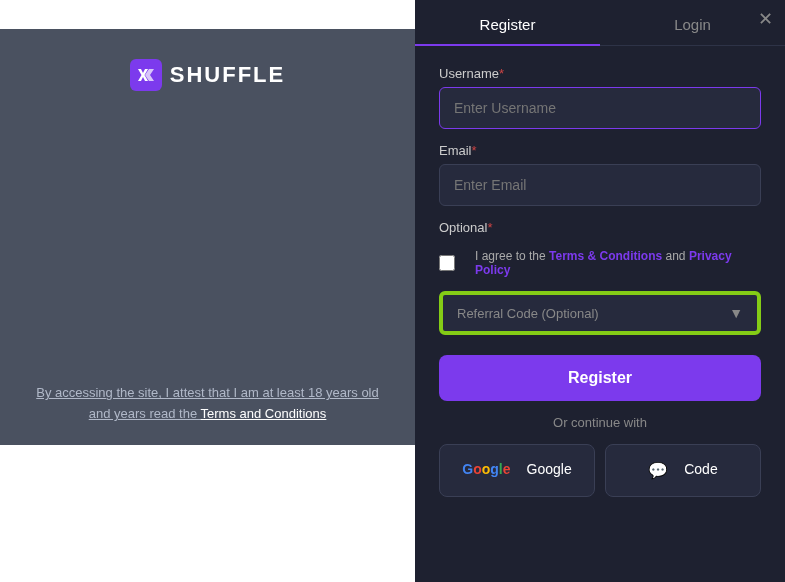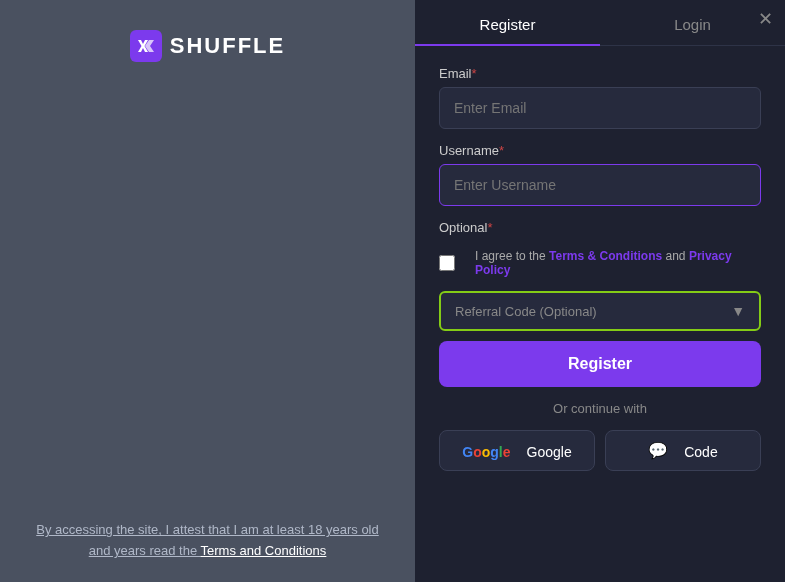--- a/index.html
+++ b/index.html
@@ -7,28 +7,29 @@
       width: 785px;
       height: 582px;
       overflow: hidden;
       font-family: -apple-system, BlinkMacSystemFont, 'Segoe UI', sans-serif;
       display: flex;
     }
 
     
     .left-panel {
       width: 415px;
-      height: 582px;
+      height: 416px;
       background-color: #4a5160;
       display: flex;
       flex-direction: column;
       align-items: center;
       justify-content: space-between;
       padding: 30px 20px 20px 20px;
       position: relative;
+      margin-top: 29px;
     }
 
     .logo {
       display: flex;
       align-items: center;
       gap: 8px;
     }
 
     .logo-icon {
       width: 32px;
@@ -188,24 +189,24 @@
       font-weight: 600;
     }
 
     
     .referral-row {
       display: flex;
       align-items: center;
       justify-content: space-between;
       padding: 10px 14px;
       background: #262a3d;
-      border: 2px solid #84cc16;
+      border: 4px solid #84cc16;
       border-radius: 6px;
       cursor: pointer;
-      margin-bottom: 10px;
+      margin-bottom: 20px;
     }
 
     .referral-text {
       color: #888;
       font-size: 13px;
     }
 
     .chevron-icon {
       color: #888;
       font-size: 14px;
@@ -234,30 +235,30 @@
     }
 
     
     .social-buttons {
       display: flex;
       gap: 10px;
     }
 
     .social-btn {
       flex: 1;
-      padding: 10px 14px;
+      padding: 16px 14px;
       background: #262a3d;
       border: 1px solid #3a3f55;
       border-radius: 8px;
       color: white;
       font-size: 14px;
       font-weight: 500;
       cursor: pointer;
       display: flex;
-      align-items: flex-end;
+      align-items: flex-start;
       justify-content: center;
       gap: 16px;
     }
 
     .line-icon {
       color: #00b900;
       font-size: 16px;
     }
   </style>
 </head>
@@ -286,34 +287,34 @@
   <div class="tabs">
     <div class="tab active">Register</div>
     <div class="tab">Login</div>
   </div>
 
   <div class="form-area">
 
     
     <div class="field-group">
       <label class="field-label">
+        <span>Username</span><span class="required">*</span>
+      </label>
+      <div class="input-wrapper">
+        <input type="text" class="form-input active-input" placeholder="Enter Username" style="">
+      </div>
+    </div>
+
+    
+    <div class="field-group">
+      <label class="field-label">
         <span>Email</span><span class="required">*</span>
       </label>
       <div class="input-wrapper">
         <input type="email" class="form-input" placeholder="Enter Email" style="">
-      </div>
-    </div>
-
-    
-    <div class="field-group">
-      <label class="field-label">
-        <span>Username</span><span class="required">*</span>
-      </label>
-      <div class="input-wrapper">
-        <input type="text" class="form-input active-input" placeholder="Enter Username" style="">
       </div>
     </div>
 
     
     <div class="field-group">
       <label class="field-label">
         <span>Optional</span><span class="required">*</span>
       </label>
     </div>
 

